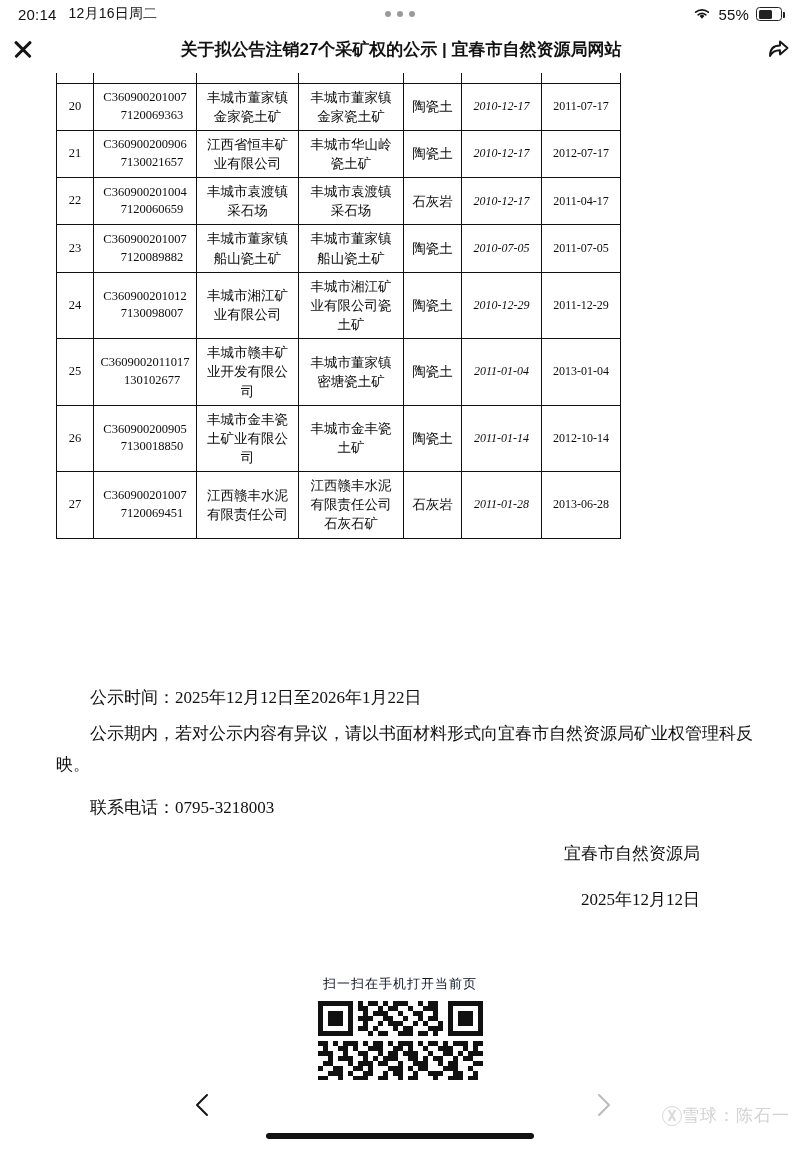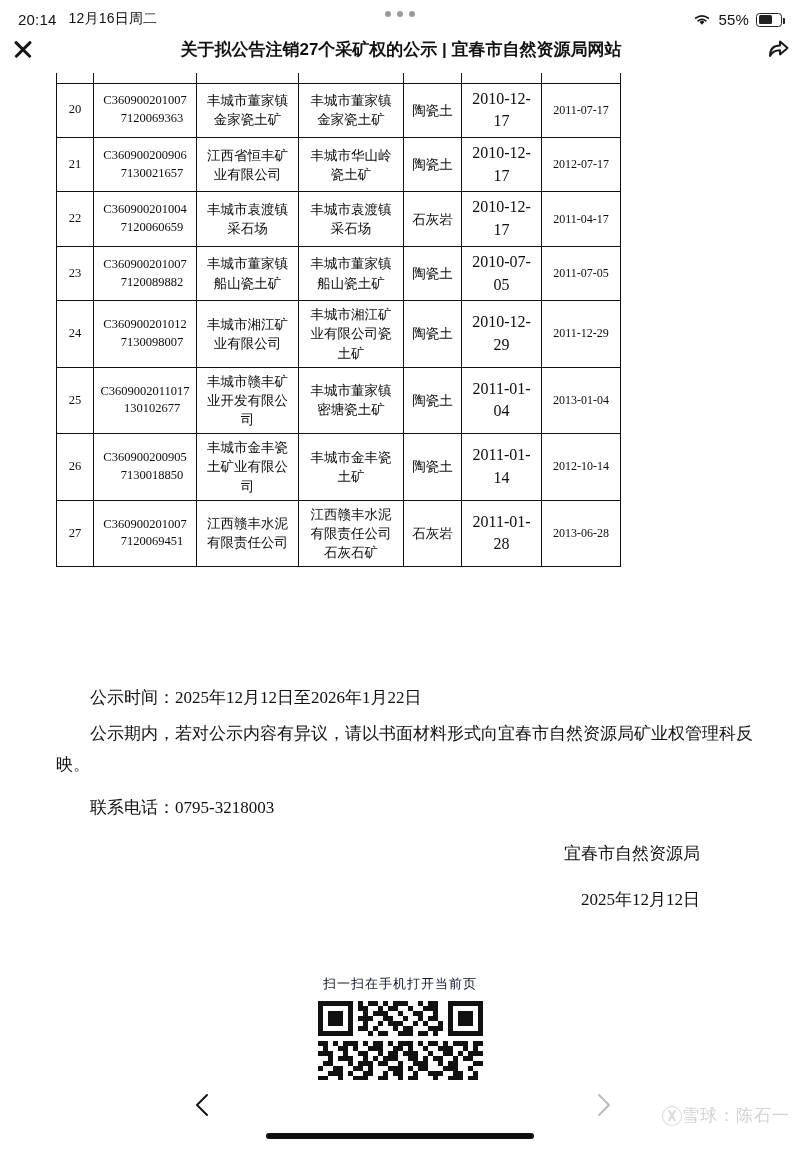--- a/index.html
+++ b/index.html
@@ -7,21 +7,21 @@
     width: 800px; height: 1151px;
     background: #ffffff;
     font-family: "Liberation Sans", "DejaVu Sans", sans-serif;
     overflow: hidden;
   }
   .screen { position: relative; width: 800px; height: 1151px; background: #fff; }
 
   
   .statusbar {
     position: absolute; top: 0; left: 0; width: 800px; height: 28px;
-    display: flex; align-items: flex-end; padding: 0 18px;
+    display: flex; align-items: center; padding: 0 18px;
     font-size: 15px; color: #111; letter-spacing: 0.2px;
   }
   .sb-left { display: flex; align-items: center; gap: 12px; }
   .sb-time { font-size: 15px; font-weight: 500; }
   .sb-date { font-size: 14px; font-weight: 500; }
   .sb-center {
     position: absolute; left: 0; right: 0; top: 0; height: 28px;
     display: flex; align-items: center; justify-content: center; gap: 6px;
     pointer-events: none;
   }
@@ -81,21 +81,21 @@
     vertical-align: middle;
     text-align: center;
     padding: 4px 5px;
     line-height: 1.42;
   }
   .c-no    { width: 37px;  font-size: 12.5px; font-family:"Liberation Serif", serif; }
   .c-code  { width: 103px; font-size: 12.5px; font-family:"Liberation Serif", serif; }
   .c-owner { width: 102px; font-size: 13.5px; text-align: left; padding-left: 9px; }
   .c-mine  { width: 105px; font-size: 13.5px; text-align: left; padding-left: 9px; }
   .c-kind  { width: 58px;  font-size: 13.5px; }
-  .c-d1    { width: 80px;  font-size: 16px; font-family:"Liberation Serif", serif; }
+  .c-d1    { width: 80px;  font-size: 12px; font-family:"Liberation Serif", serif;font-style:italic; }
   .c-d2    { width: 79px;  font-size: 12px; font-family:"Liberation Serif", serif; }
   tr.clip-top td { border-top: none; height: 10px; padding: 0; }
 
   .codeline { display: block; }
   .codeline.second { padding-left: 14px; }
 
   
   .body-text {
     position: absolute; left: 56px; width: 700px;
     font-size: 17px; color: #101010; line-height: 1.85;

